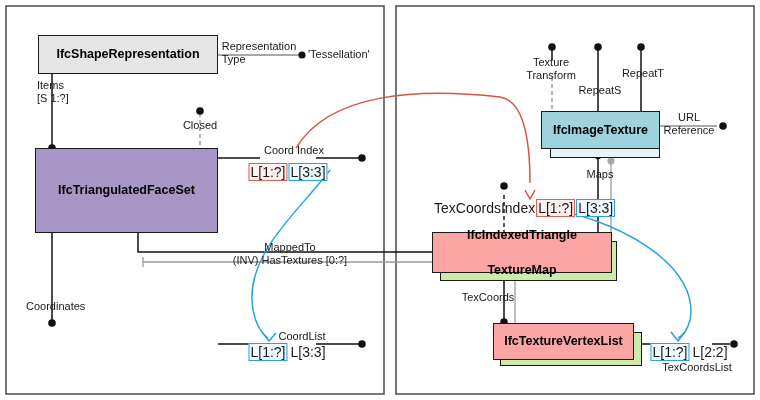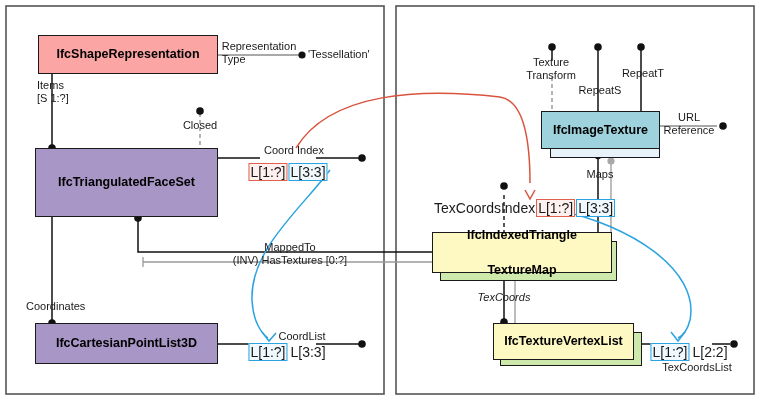--- a/index.html
+++ b/index.html
@@ -18,23 +18,23 @@
     box-sizing:border-box;
     border:1.5px solid #1a1a1a;
     display:flex;align-items:center;justify-content:center;
     text-align:center;
     font-weight:bold;
     font-size:12.5px;
     color:#000000;
     line-height:1.15;
     z-index:6;
   }
-  .ent.red   {background:#fca5a5;color:#000000;}
+  .ent.red   {background:#e5e5e5;color:#000000;}
   .ent.purple{background:#a796c6;}
-  .ent.green {background:#fef9c3;gap:20px;}
+  .ent.green {background:#fca5a5;gap:20px;}
   .ent.blue  {background:#9ed3dd;}
 
   
   .plate{
     position:absolute;
     box-sizing:border-box;
     border:1.2px solid #1a1a1a;
     z-index:4;
   }
   .plate.greenlt{background:#cde9ab;}
@@ -145,27 +145,24 @@
     <path d="M 262,332 L 269,341 L 276,333" fill="none" stroke="#2aa3e0" stroke-width="1.5"></path>
 
     <path d="M 557,210 C 630,225 700,270 690,320 C 687,332 682,336 678,338" fill="none" stroke="#2aa3e0" stroke-width="1.5"></path>
     <path d="M 671,332 L 678,341 L 685,332" fill="none" stroke="#2aa3e0" stroke-width="1.5"></path>
   </svg>
 
   <div class="ent red" style="left:38px;top:35px;width:180px;height:39px;">
     <span>IfcShapeRepresentation</span>
   </div>
 
-  <div class="ent purple" style="left:35px;top:148px;width:183px;height:69px;">
+  <div class="ent purple" style="left:35px;top:148px;width:183px;height:85px;">
     <span>IfcTriangulatedFaceSet</span>
   </div>
 
-  <div class="ent purple" style="left:35px;top:323px;width:183px;height:41px;">
-    <span>IfcCartesianPointList3D</span>
-  </div>
 
   <div class="plate bluelt" style="left:550px;top:118px;width:110px;height:40px;"></div>
   <div class="ent blue" style="left:541px;top:111px;width:119px;height:38px;">
     <span>IfcImageTexture</span>
   </div>
 
   <div class="plate greenlt" style="left:440px;top:241px;width:177px;height:40px;"></div>
   <div class="ent green" style="left:432px;top:232px;width:180px;height:41px;flex-direction:column;">
     <span>IfcIndexedTriangle</span>
     <span>TextureMap</span>
@@ -227,21 +224,21 @@
 
   <div class="lbl c" style="left:689px;top:111px;text-align:center;">
     <div>URL</div>
     <div>Reference</div>
   </div>
 
   <div class="lbl c" style="left:600px;top:168px;">
     <span>Maps</span>
   </div>
 
-  <div class="lbl c" style="left:504px;top:291px;font-style:italic;">
+  <div class="lbl c" style="left:488px;top:291px;">
     <span>TexCoords</span>
   </div>
 
   <div class="lbl c" style="left:697px;top:330px;margin-top:31px;">
     <span>TexCoordsList</span>
   </div>
 
   <div class="agg c" style="left:288px;top:163px;">
     <span class="tok red">L[1:?]</span>
     <span class="tok blue">L[3:3]</span>

